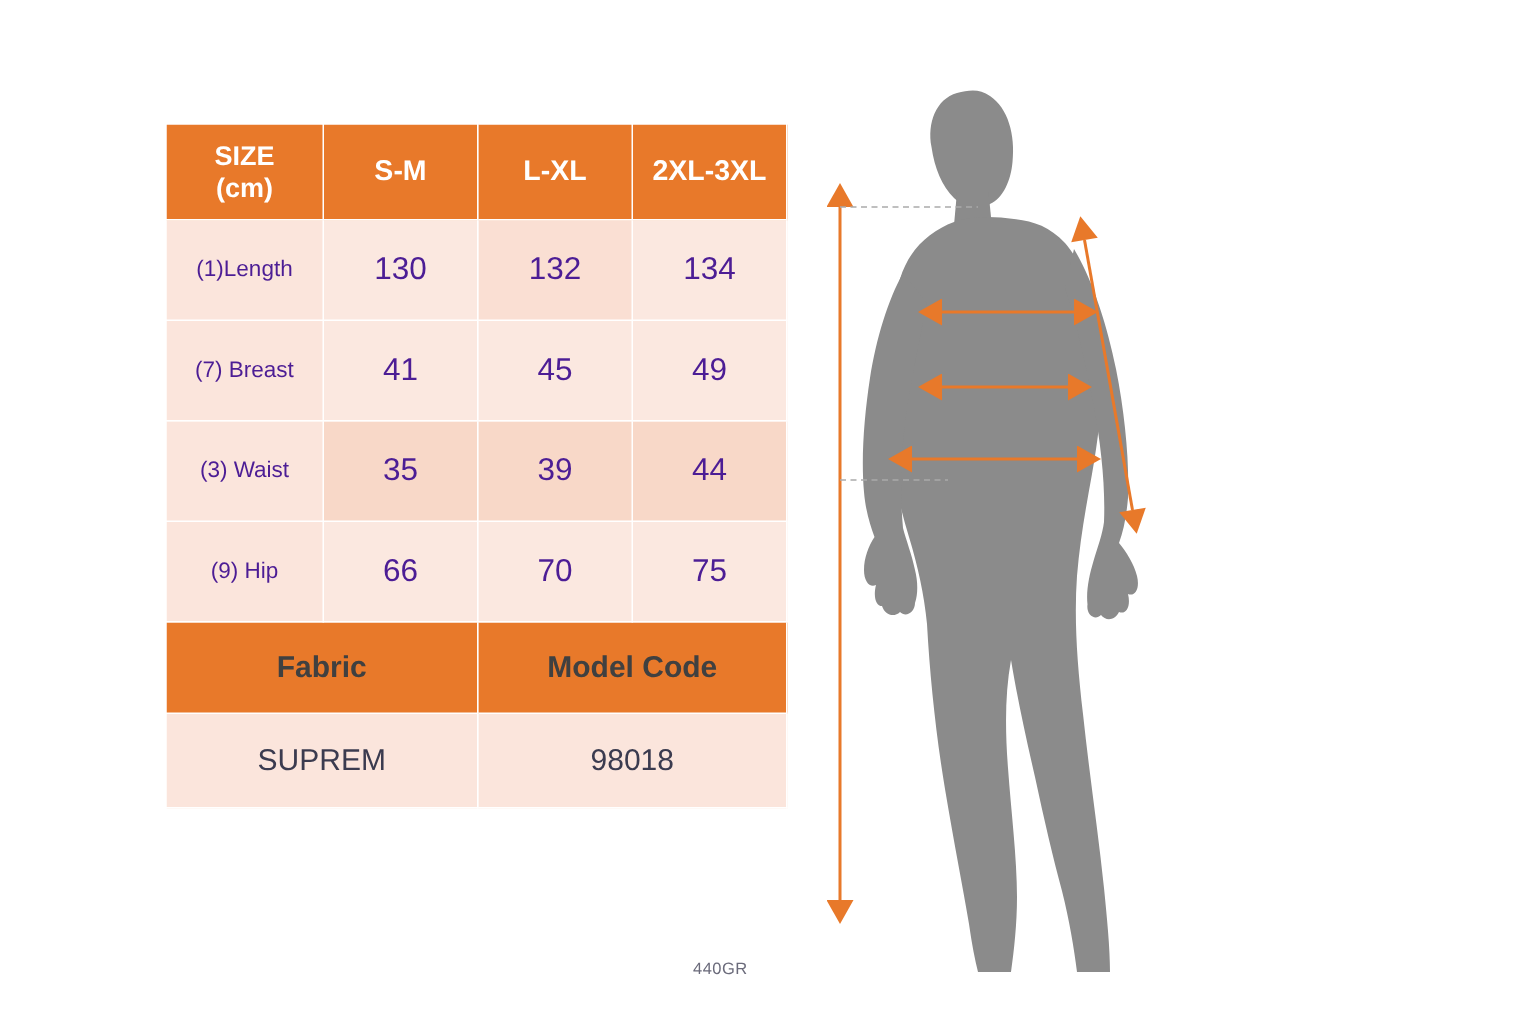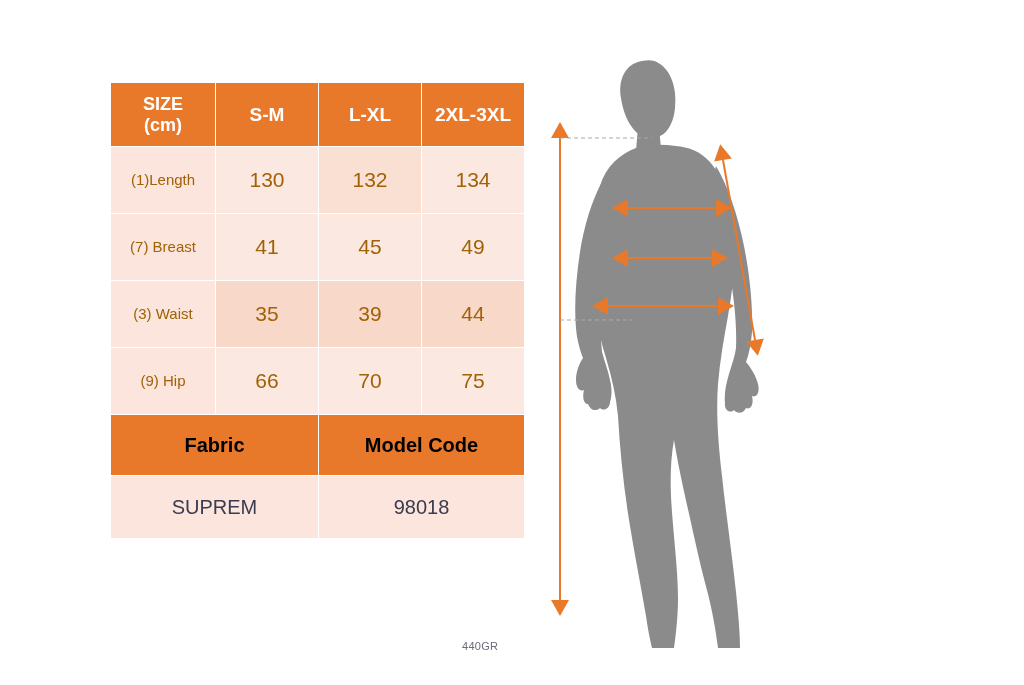--- a/index.html
+++ b/index.html
@@ -26,21 +26,21 @@
     left: 110px;
     top: 82px;
     width: 402px;
     border-collapse: collapse;
     table-layout: fixed;
   }
   .size-table td, .size-table th {
     border: 1px solid #ffffff;
     text-align: center;
     vertical-align: middle;
-    color: #a16207;
+    color: #4c1d95;
   }
   .hdr-row th {
     background: #e8792a;
     color: #ffffff;
     font-size: 19px;
     font-weight: bold;
     height: 61px;
     line-height: 1.12;
   }
   .hdr-row th.first {
@@ -64,21 +64,21 @@
     color: #3b3b4f;
   }
   .val.tone-a { background: #fbe8e0; }
   .val.tone-b { background: #fadfd3; }
   .val.tone-c { background: #fbe8e0; }
   .val.tone-d { background: #f8d8c8; }
   .val.dash { font-size: 18px; }
 
   .fabric-hdr td {
     background: #e8792a;
-    color: #000000;
+    color: #404040;
     font-size: 20px;
     font-weight: bold;
     height: 58px;
   }
   .fabric-val td {
     background: #fbe5dc;
     font-size: 20px;
     height: 60px;
     color: #3b3b4f;
   }

